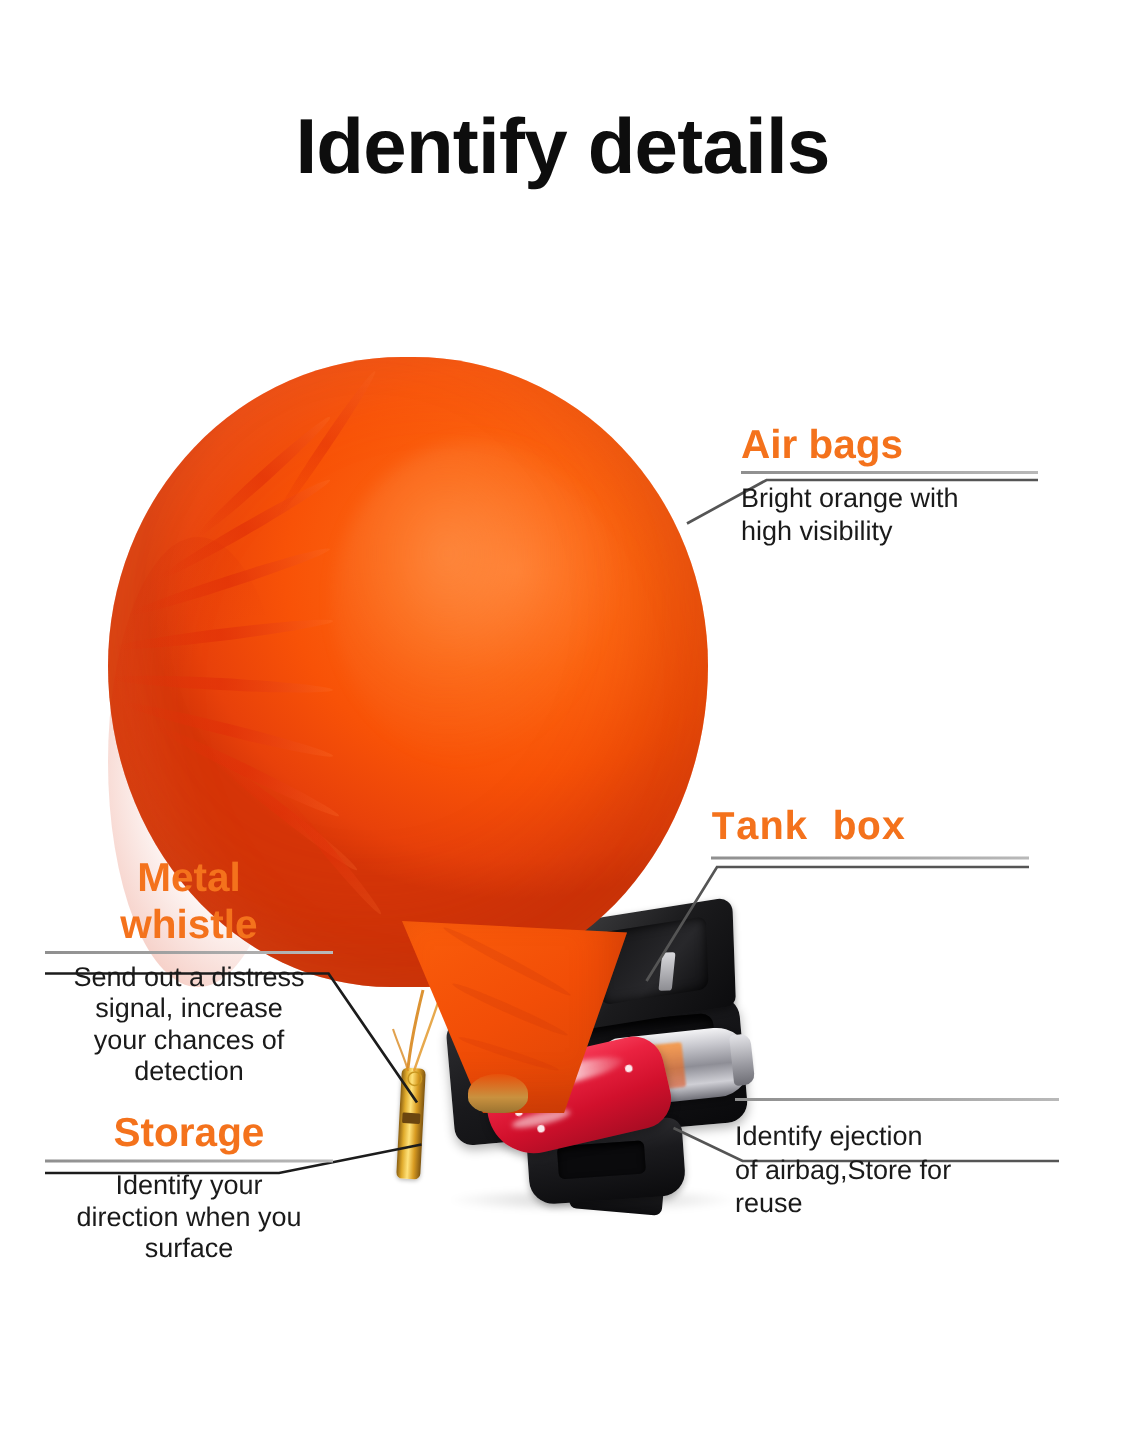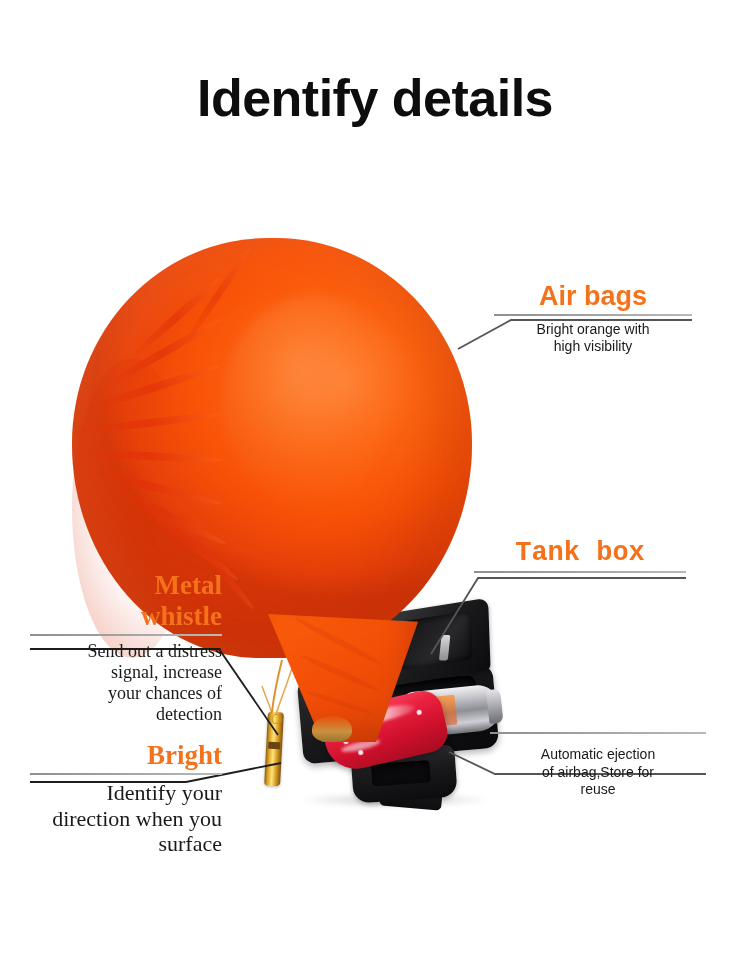--- a/index.html
+++ b/index.html
@@ -41,36 +41,36 @@
     line-height: 1.14;
     white-space: pre-line;
   }
   .callout-rule {
     height: 2px;
     background: linear-gradient(to right, #8f8f8f, #b9b9b9);
     margin-top: 2px;
   }
   .callout-body {
     color: #1a1a1a;
-    font-size: 14px;
+    font-size: 18px;
     line-height: 1.26;
     margin-top: 5px;
     white-space: pre-line;
   }
-  .align-right { text-align: center; }
-  .align-left  { text-align: right; font-family: Liberation Serif, serif;  }
+  .align-right { text-align: left; }
+  .align-left  { text-align: center;  }
 
   .c-airbags  { left: 494px; top: 281px; width: 198px; }
   .c-tank     { left: 474px; top: 538px; width: 212px; font-family: Liberation Mono, monospace; }
   .c-storage  { left: 490px; top: 730px; width: 216px; }
   .c-whistle  { left: 30px;  top: 570px; width: 192px; }
   .c-compass  { left: 30px;  top: 740px; width: 192px; }
 
   .c-whistle .callout-body { line-height: 1.17; font-size: 18px; }
-  .c-compass .callout-body { line-height: 1.17; font-size: 22px; }
+  .c-compass .callout-body { line-height: 1.17; font-size: 18px; }
   .c-storage .callout-body { margin-top: 12px; }
 
   
   #leaders {
     position: absolute;
     left: 0; top: 0;
     width: 750px; height: 955px;
     pointer-events: none;
   }
 
@@ -395,36 +395,36 @@
 high visibility</div>
   </div>
 
   <div class="callout c-tank align-right">
     <div class="callout-head">Tank box</div>
     <div class="callout-rule"></div>
   </div>
 
   <div class="callout c-storage align-right">
     <div class="callout-rule"></div>
-    <div class="callout-body">Automatic ejection
+    <div class="callout-body">Identify ejection
 of airbag,Store for
 reuse</div>
   </div>
 
   <div class="callout c-whistle align-left">
     <div class="callout-head">Metal
 whistle</div>
     <div class="callout-rule"></div>
     <div class="callout-body">Send out a distress
 signal, increase
 your chances of
 detection</div>
   </div>
 
   <div class="callout c-compass align-left">
-    <div class="callout-head">Bright</div>
+    <div class="callout-head">Storage</div>
     <div class="callout-rule"></div>
     <div class="callout-body">Identify your
 direction when you
 surface</div>
   </div>
 
 </div>
 
 </body></html>

